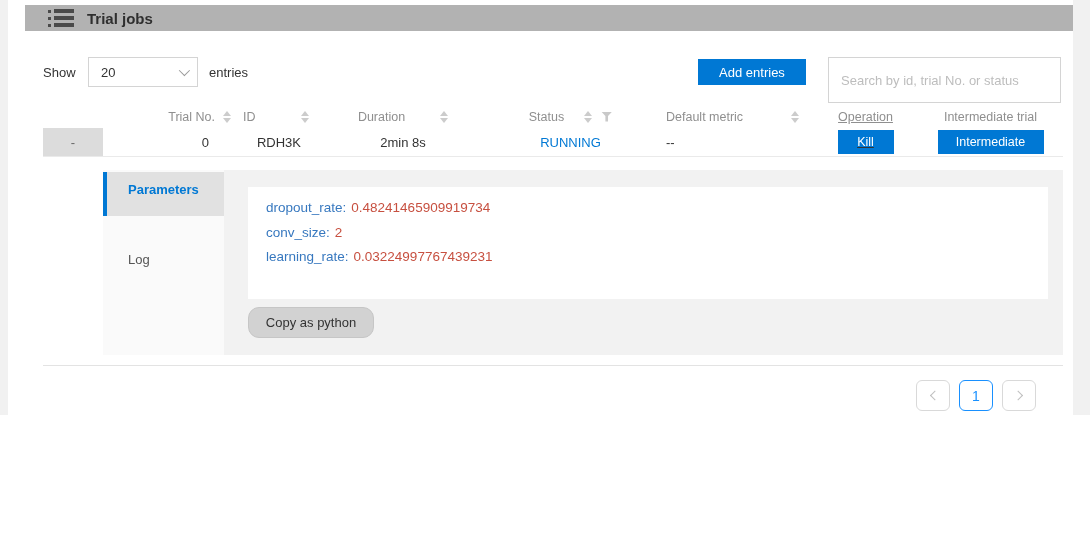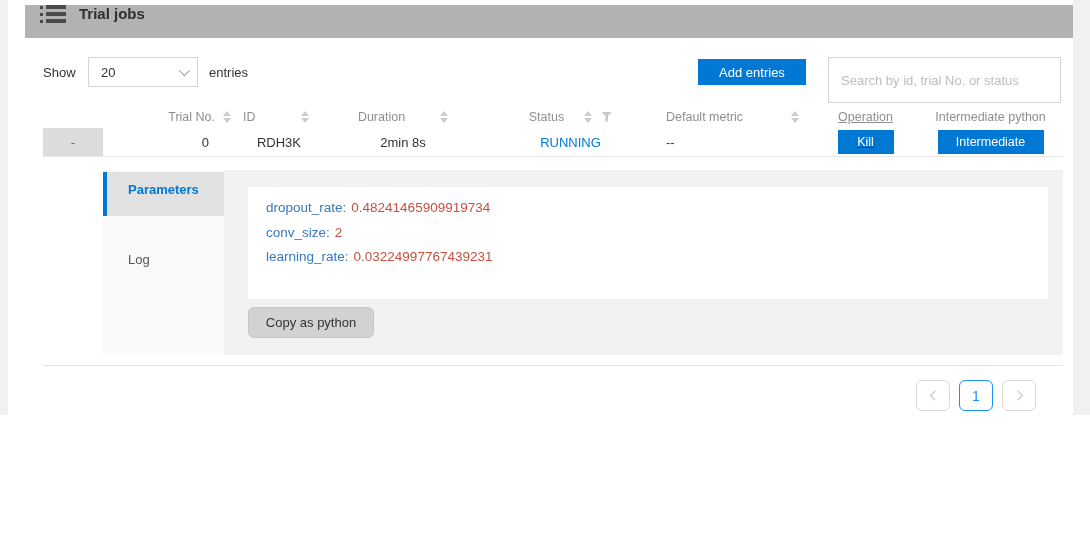--- a/index.html
+++ b/index.html
@@ -4,22 +4,22 @@
 <style>
   * { margin:0; padding:0; box-sizing:border-box; }
   html,body { width:1090px; height:549px; background:#ffffff;
     font-family:"Liberation Sans", sans-serif; color:#333; overflow:hidden; }
   .page { position:relative; width:1090px; height:549px; }
 
   .wrapper { position:absolute; left:0; top:0; width:1090px; height:415px; background:#f1f1f1; }
   .card { position:absolute; left:8px; top:0; width:1065px; height:415px; background:#ffffff; }
 
   
-  .titlebar { position:absolute; left:17px; right:0; top:5px; height:33px;
-    background:#b2b2b2; display:flex; padding-left:15px; }
+  .titlebar { position:absolute; left:17px; right:0; top:5px; height:26px;
+    background:#b2b2b2; display:flex; align-items:center; padding-left:23px; }
   .list-icon { display:flex; flex-direction:column; gap:3px; margin-right:13px; }
   .list-icon .li-row { display:flex; align-items:center; gap:3px; }
   .list-icon .li-dot { width:3px; height:3px; background:#4a4a4a; }
   .list-icon .li-bar { width:20px; height:4px; background:#4a4a4a; }
   .title { font-size:15px; font-weight:bold; color:#2f2f2f; }
 
   
   .show-label { position:absolute; left:35px; top:65px; font-size:13px; color:#333; }
   .page-size-select { position:absolute; left:80px; top:57px; width:110px; height:30px;
     border:1px solid #d4d4d4; background:#fff; display:flex; align-items:center;
@@ -68,21 +68,21 @@
   .tab { font-size:13px; cursor:pointer; }
   .tab-active { margin-top:2px; height:44px; line-height:36px; background:#e1e1e1;
     border-left:4px solid #0078d4; padding-left:21px; color:#0078d4; font-weight:bold; }
   .tab-idle { margin-top:29px; height:30px; line-height:30px; padding-left:25px; color:#555; }
   .params-panel { position:absolute; left:145px; top:17px; width:800px; height:112px;
     background:#ffffff; padding:9px 18px; }
   .param-line { font-size:13.5px; line-height:24.5px; }
   .param-key { color:#3778bf; }
   .param-value { color:#c75040; margin-left:5px; }
   .copy-python-btn { position:absolute; left:145px; top:137px; width:126px; height:31px;
-    background:#d2d2d2; border:1px solid #c6c6c6; border-radius:6px; color:#333;
+    background:#d2d2d2; border:1px solid #c6c6c6; border-radius:11px; color:#333;
     font-size:13px; font-family:"Liberation Sans", sans-serif; cursor:pointer; }
 
   
   .divider { position:absolute; left:35px; top:365px; width:1020px; height:1px; background:#e3e3e3; }
   .pagination { position:absolute; left:908px; top:380px; display:flex; gap:9px; }
   .page-btn { width:34px; height:31px; background:#fff; border:1px solid #d9d9d9;
     border-radius:6px; display:flex; align-items:center; justify-content:center;
     font-size:14px; cursor:pointer; }
   .page-btn-active { border-color:#1890ff; color:#1890ff; }
   .chev-left { width:7px; height:7px; border-left:1.5px solid #bfbfbf;
@@ -160,21 +160,21 @@
             <span>Default metric</span>
             <span class="sort-icon">
                 <i class="up"></i>
                 <i class="down"></i>
               </span>
           </div>
           <div class="hcell c6 hc-center">
             <span>Operation</span>
           </div>
           <div class="hcell c7 hc-center">
-            <span>Intermediate python</span>
+            <span>Intermediate trial</span>
           </div>
         </div>
 
         <div class="trow">
           <div class="rcell c0 expander-cell">-</div>
           <div class="rcell c1 rc-end">0</div>
           <div class="rcell c2 rc-center">RDH3K</div>
           <div class="rcell c3 rc-center">2min 8s</div>
           <div class="rcell c4 rc-center status-running">RUNNING</div>
           <div class="rcell c5 rc-start">--</div>

